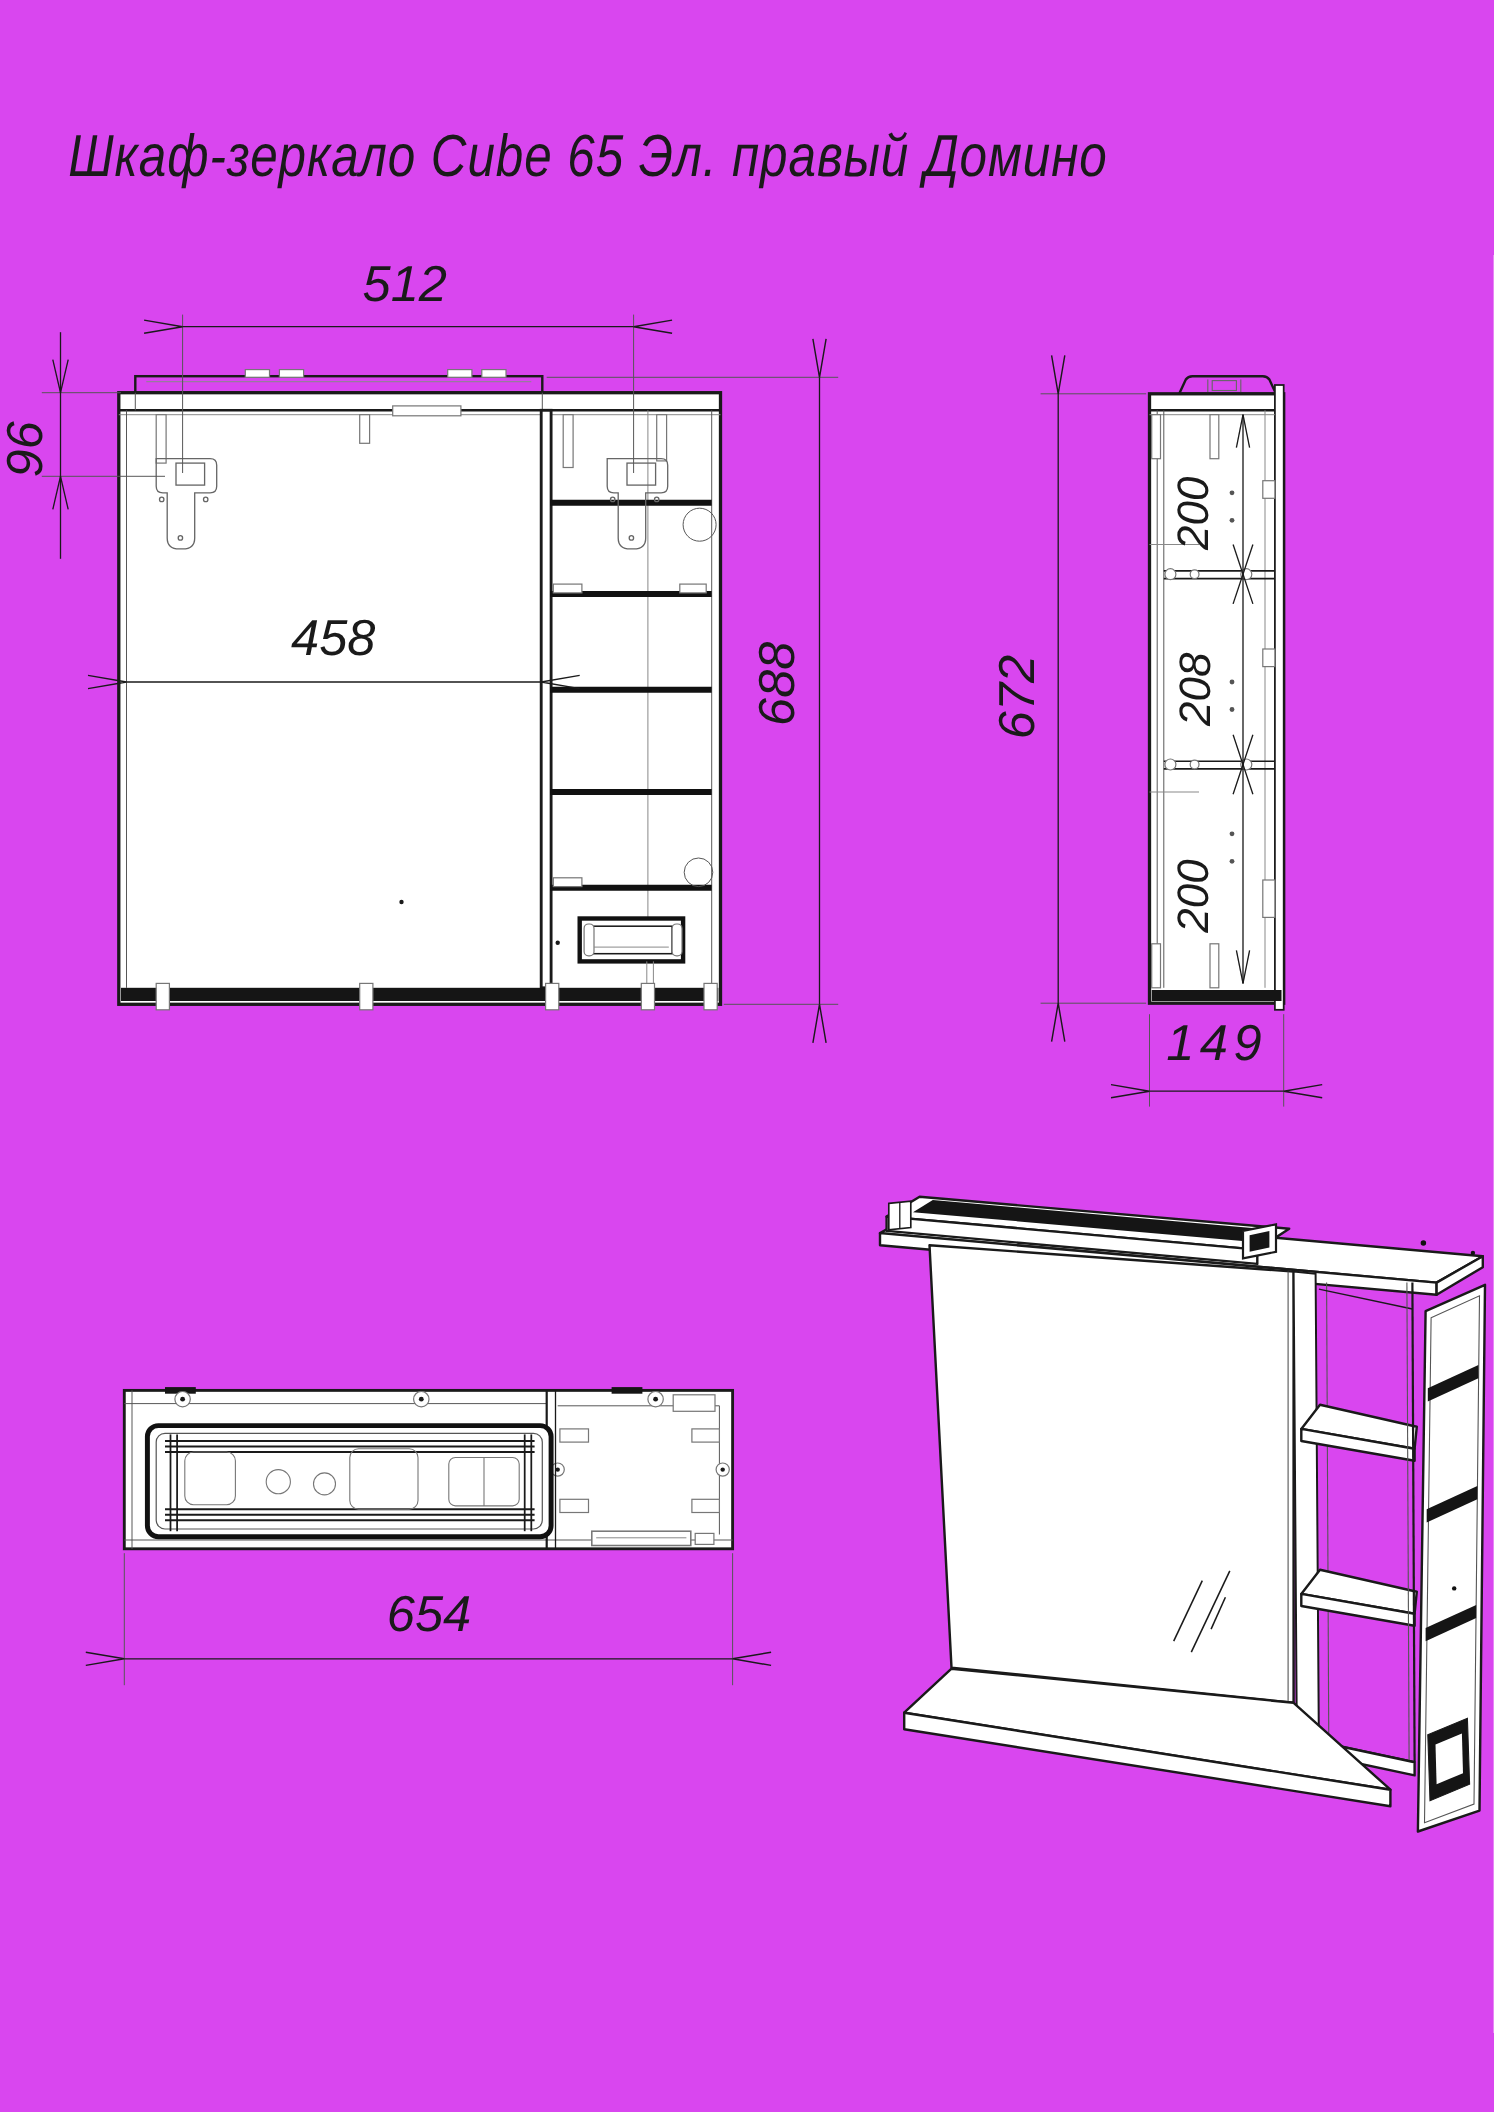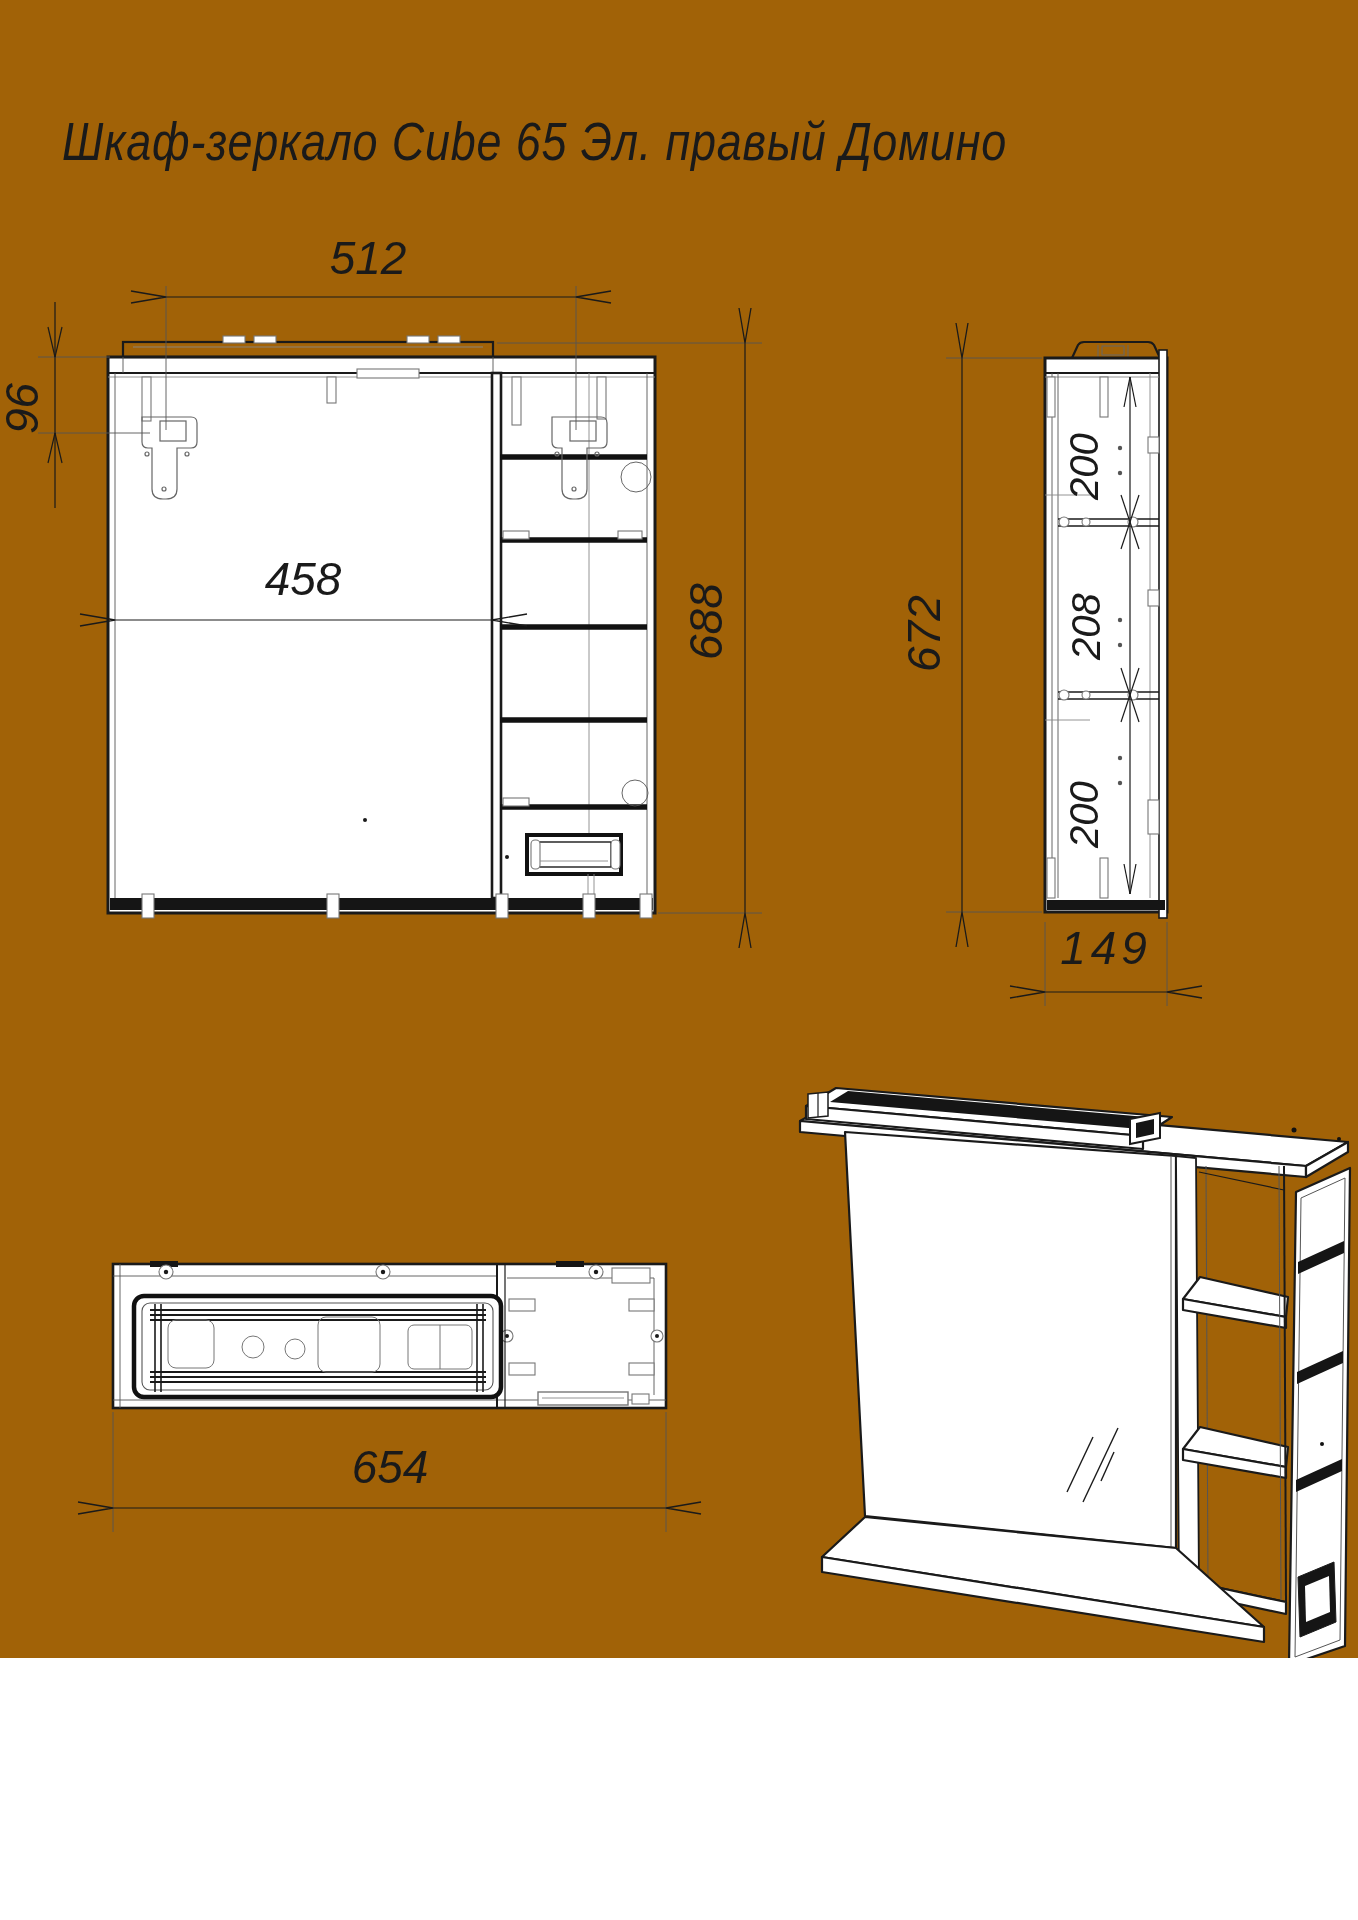--- a/index.html
+++ b/index.html
@@ -1,16 +1,16 @@
 <!DOCTYPE html>
 <html><head>
 <meta charset="utf-8">
 <style>
   html,body { margin:0; padding:0; background:#ffffff; }
-  .page { width:1358px; height:1658px; position:relative; background:#a16207; overflow:hidden; }
+  .page { width:1358px; height:1920px; position:relative; background:#d946ef; overflow:hidden; }
   svg { display:block; }
   text { font-family:"Liberation Sans", sans-serif; font-style:italic; fill:#1a1a1a; }
   .title-text { font-size:54px; letter-spacing:1px; }
   .dim { font-size:46px; }
   .dim-s { font-size:40px; }
   .dim-sp { letter-spacing:5px; }
   .ln  { stroke:#1a1a1a; fill:none; }
   .thk { stroke:#1a1a1a; stroke-width:3; fill:#fff; }
   .med { stroke:#1a1a1a; stroke-width:2.2; fill:none; }
   .shelf { stroke:#111; stroke-width:5.5; }

